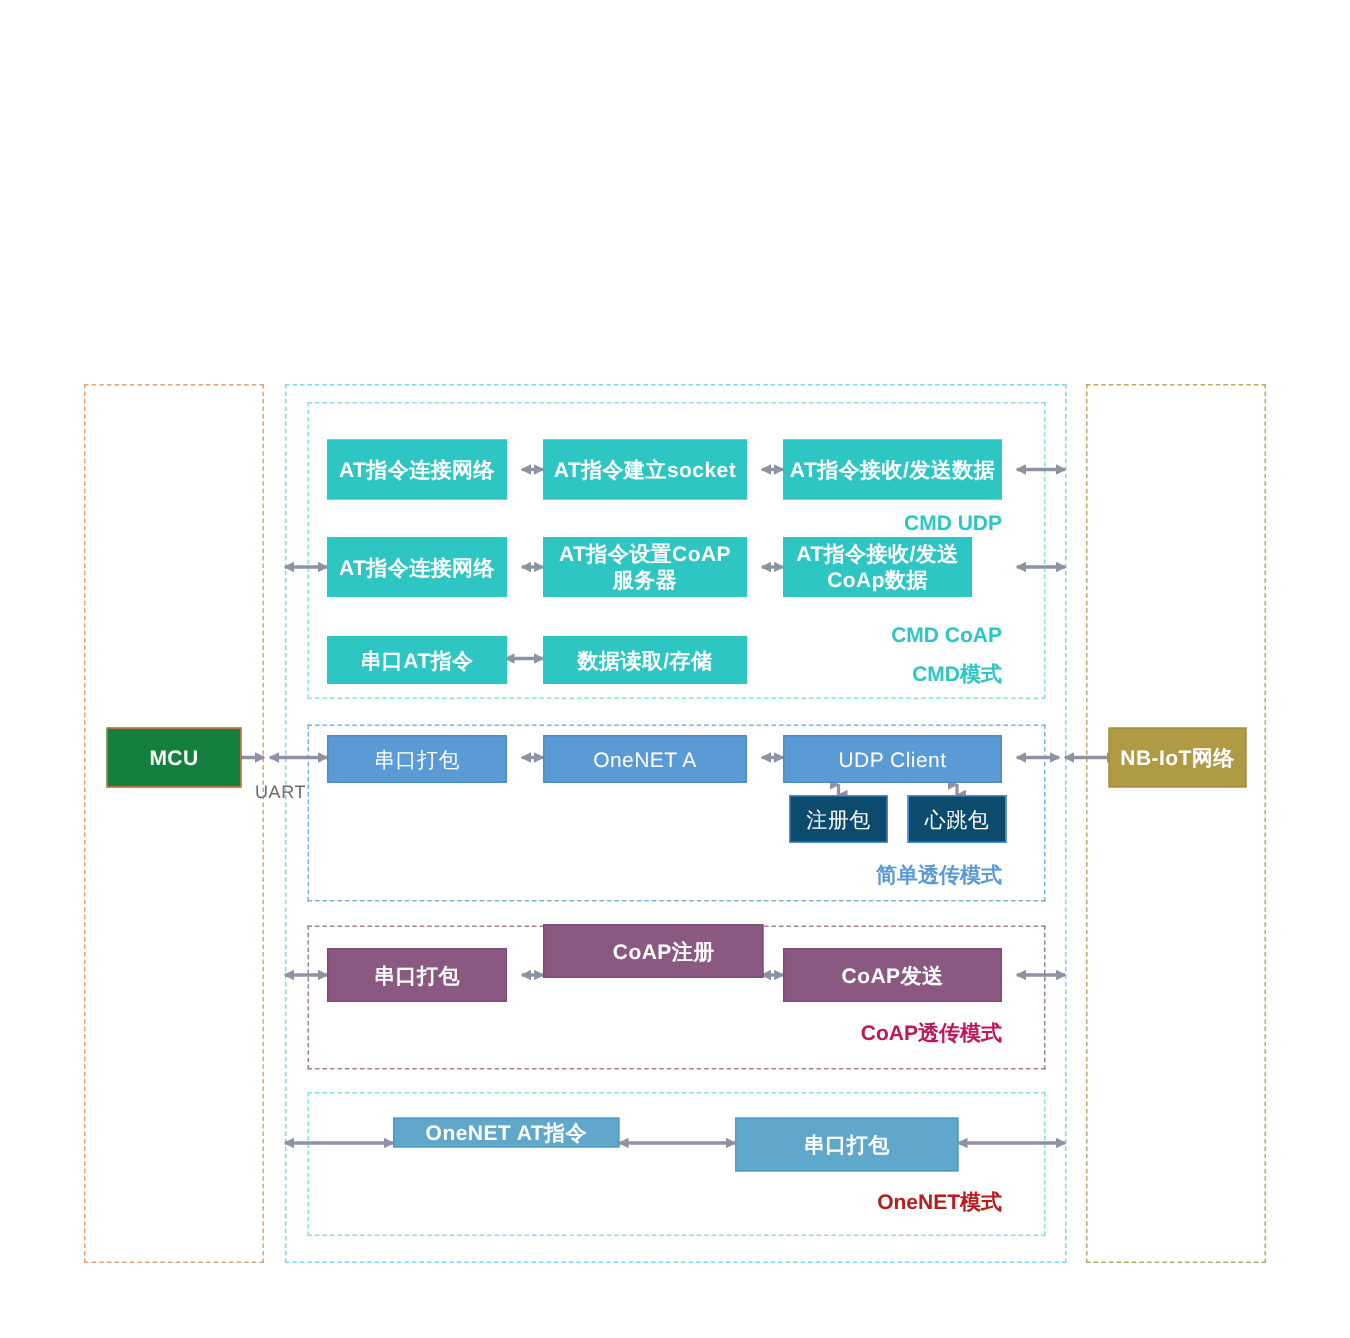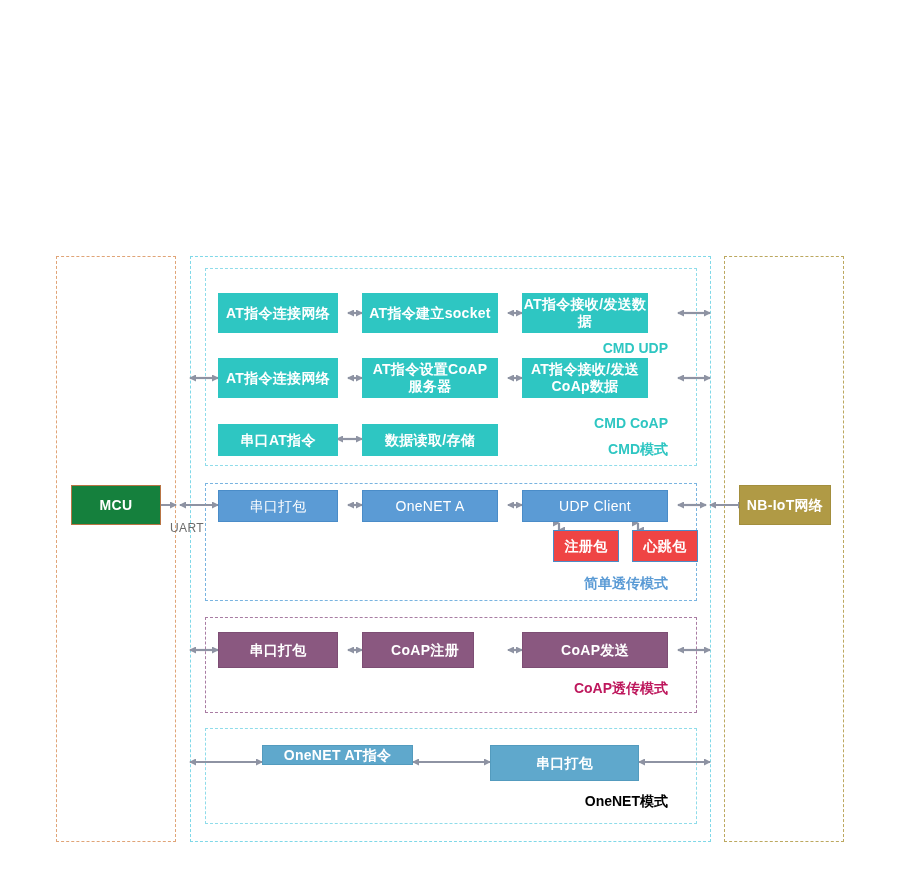--- a/index.html
+++ b/index.html
@@ -20,35 +20,35 @@
 
   
   .box{
     position:absolute;box-sizing:border-box;
     display:flex;align-items:center;justify-content:center;text-align:center;
     color:#ffffff;font-weight:bold;line-height:1.18;
     letter-spacing:0.3px;
   }
   .b-teal{background:#2ec6c2;border:1px solid #2ec6c2;font-size:14px;}
   .b-blue{background:#5b9bd5;border:1px solid #4a8cc8;font-size:14px;font-weight:normal;}
-  .b-blue-sm{background:#ef4444;border:1px solid #4a8cc8;font-size:14px;font-weight:bold;margin-left:27px;}
+  .b-blue-sm{background:#0c4a6e;border:1px solid #4a8cc8;font-size:14px;font-weight:normal;}
   .b-purple{background:#8a5880;border:1px solid #7d4e74;font-size:14px;}
   .b-onenet{background:#5fa8cc;border:1px solid #539bbe;font-size:14px;}
   .b-mcu{background:#15803d;border:1px solid #b87444;font-size:14px;}
   .b-olive{background:#b09a45;border:1px solid #a38e3d;font-size:14px;}
 
   
   .slabel{
     position:absolute;font-size:14px;font-weight:bold;white-space:nowrap;
     text-align:right;
   }
   .l-teal{color:#2ec6c2;}
   .l-blue{color:#5b9bd5;}
   .l-purple{color:#be185d;}
-  .l-onenet{color:#000000;}
+  .l-onenet{color:#b91c1c;}
 
   .uart-label{
     position:absolute;font-size:12px;color:#6b6b6b;font-weight:normal;
     letter-spacing:0.4px;white-space:nowrap;
   }
 
   svg.arrows{position:absolute;left:0;top:0;width:900px;height:892px;pointer-events:none;}
 </style>
 </head>
 <body>
@@ -118,21 +118,21 @@
     </g>
   </svg>
 
   <div class="box b-mcu" style="left:71px;top:485px;width:90px;height:40px;">MCU</div>
   <div class="uart-label" style="left:170px;top:521px;">UART</div>
 
   <div class="box b-olive" style="left:739px;top:485px;width:92px;height:40px;">NB-IoT网络</div>
 
   <div class="box b-teal" style="left:218px;top:293px;width:120px;height:40px;">AT指令连接网络</div>
   <div class="box b-teal" style="left:362px;top:293px;width:136px;height:40px;">AT指令建立socket</div>
-  <div class="box b-teal" style="left:522px;top:293px;width:126px;height:40px;">AT指令接收/发送数据</div>
+  <div class="box b-teal" style="left:522px;top:293px;width:146px;height:40px;">AT指令接收/发送数据</div>
   <div class="slabel l-teal" style="left:520px;top:340px;width:148px;">CMD UDP</div>
 
   <div class="box b-teal" style="left:218px;top:358px;width:120px;height:40px;">AT指令连接网络</div>
   <div class="box b-teal" style="left:362px;top:358px;width:136px;height:40px;white-space:pre-line;">AT指令设置CoAP
 服务器</div>
   <div class="box b-teal" style="left:522px;top:358px;width:126px;height:40px;white-space:pre-line;">AT指令接收/发送
 CoAp数据</div>
   <div class="slabel l-teal" style="left:520px;top:415px;width:148px;">CMD CoAP</div>
 
   <div class="box b-teal" style="left:218px;top:424px;width:120px;height:32px;">串口AT指令</div>
@@ -140,21 +140,21 @@
   <div class="slabel l-teal" style="left:520px;top:441px;width:148px;">CMD模式</div>
 
   <div class="box b-blue" style="left:218px;top:490px;width:120px;height:32px;">串口打包</div>
   <div class="box b-blue" style="left:362px;top:490px;width:136px;height:32px;">OneNET A</div>
   <div class="box b-blue" style="left:522px;top:490px;width:146px;height:32px;">UDP Client</div>
   <div class="box b-blue-sm" style="left:526px;top:530px;width:66px;height:32px;">注册包</div>
   <div class="box b-blue-sm" style="left:605px;top:530px;width:66px;height:32px;">心跳包</div>
   <div class="slabel l-blue" style="left:520px;top:575px;width:148px;">简单透传模式</div>
 
   <div class="box b-purple" style="left:218px;top:632px;width:120px;height:36px;">串口打包</div>
-  <div class="box b-purple" style="left:362px;top:632px;width:112px;height:36px;padding-left:14px;">CoAP注册</div>
+  <div class="box b-purple" style="left:362px;top:616px;width:147px;height:36px;padding-left:14px;">CoAP注册</div>
   <div class="box b-purple" style="left:522px;top:632px;width:146px;height:36px;">CoAP发送</div>
   <div class="slabel l-purple" style="left:510px;top:680px;width:158px;">CoAP透传模式</div>
 
   <div class="box b-onenet" style="left:262px;top:745px;width:151px;height:20px;">OneNET AT指令</div>
   <div class="box b-onenet" style="left:490px;top:745px;width:149px;height:36px;">串口打包</div>
   <div class="slabel l-onenet" style="left:510px;top:793px;width:158px;">OneNET模式</div>
 
 </div>
 
 </body></html>

